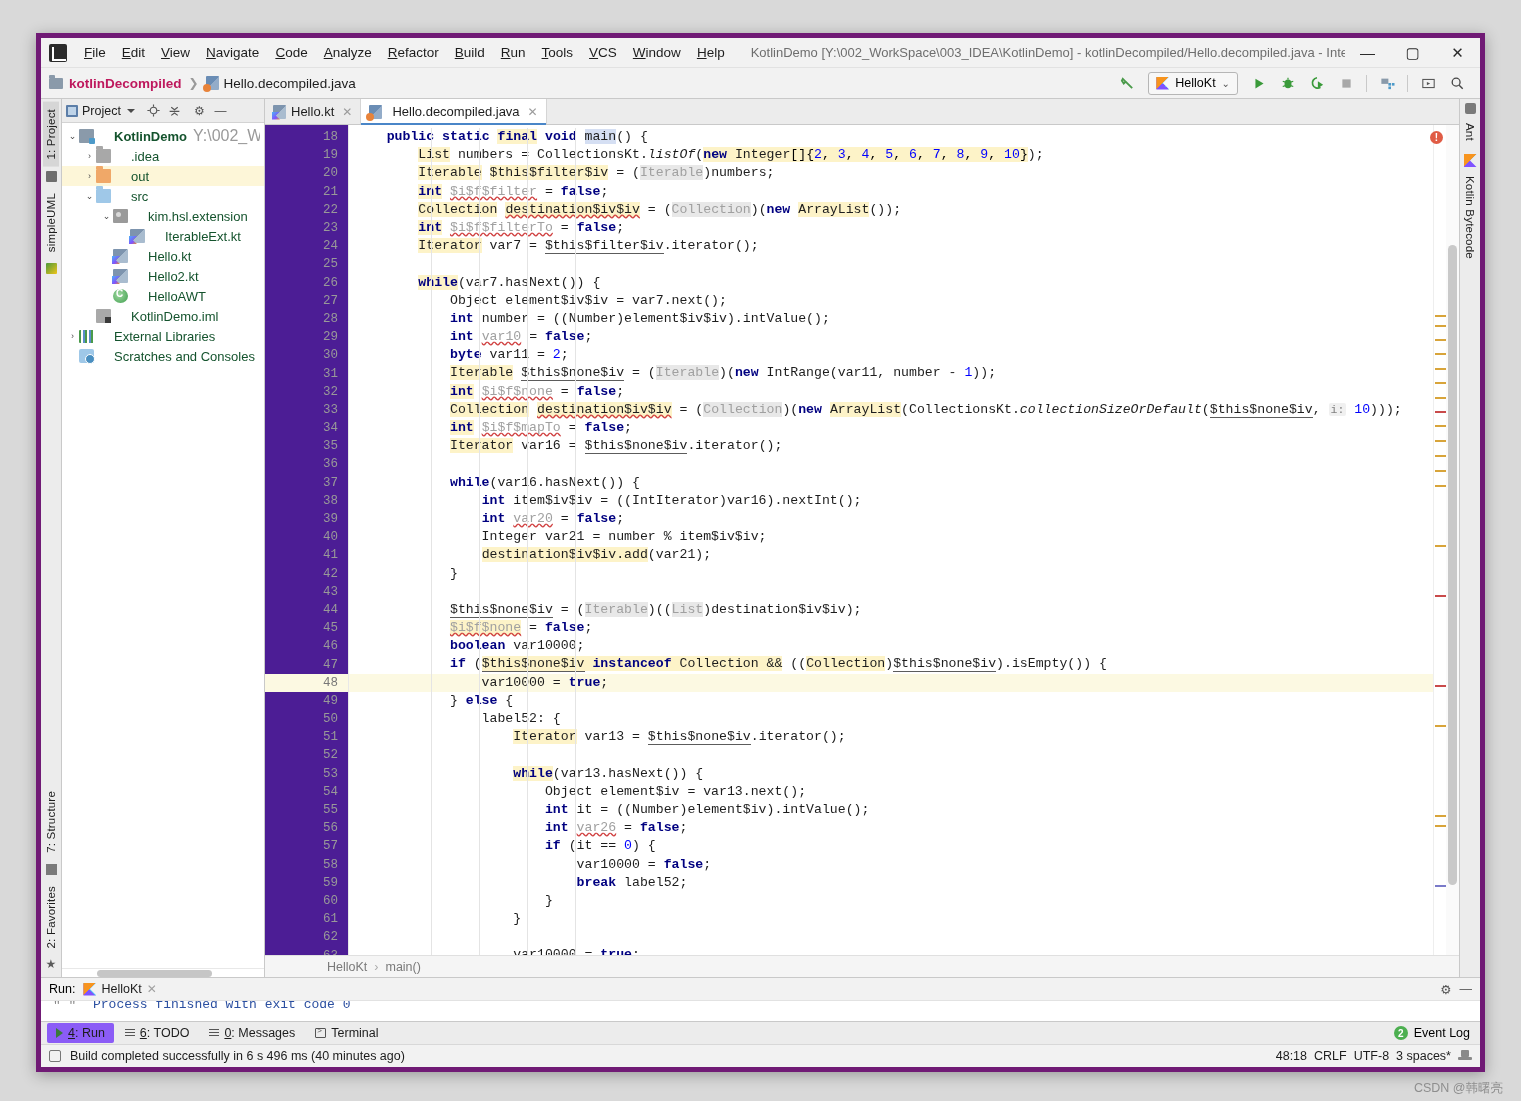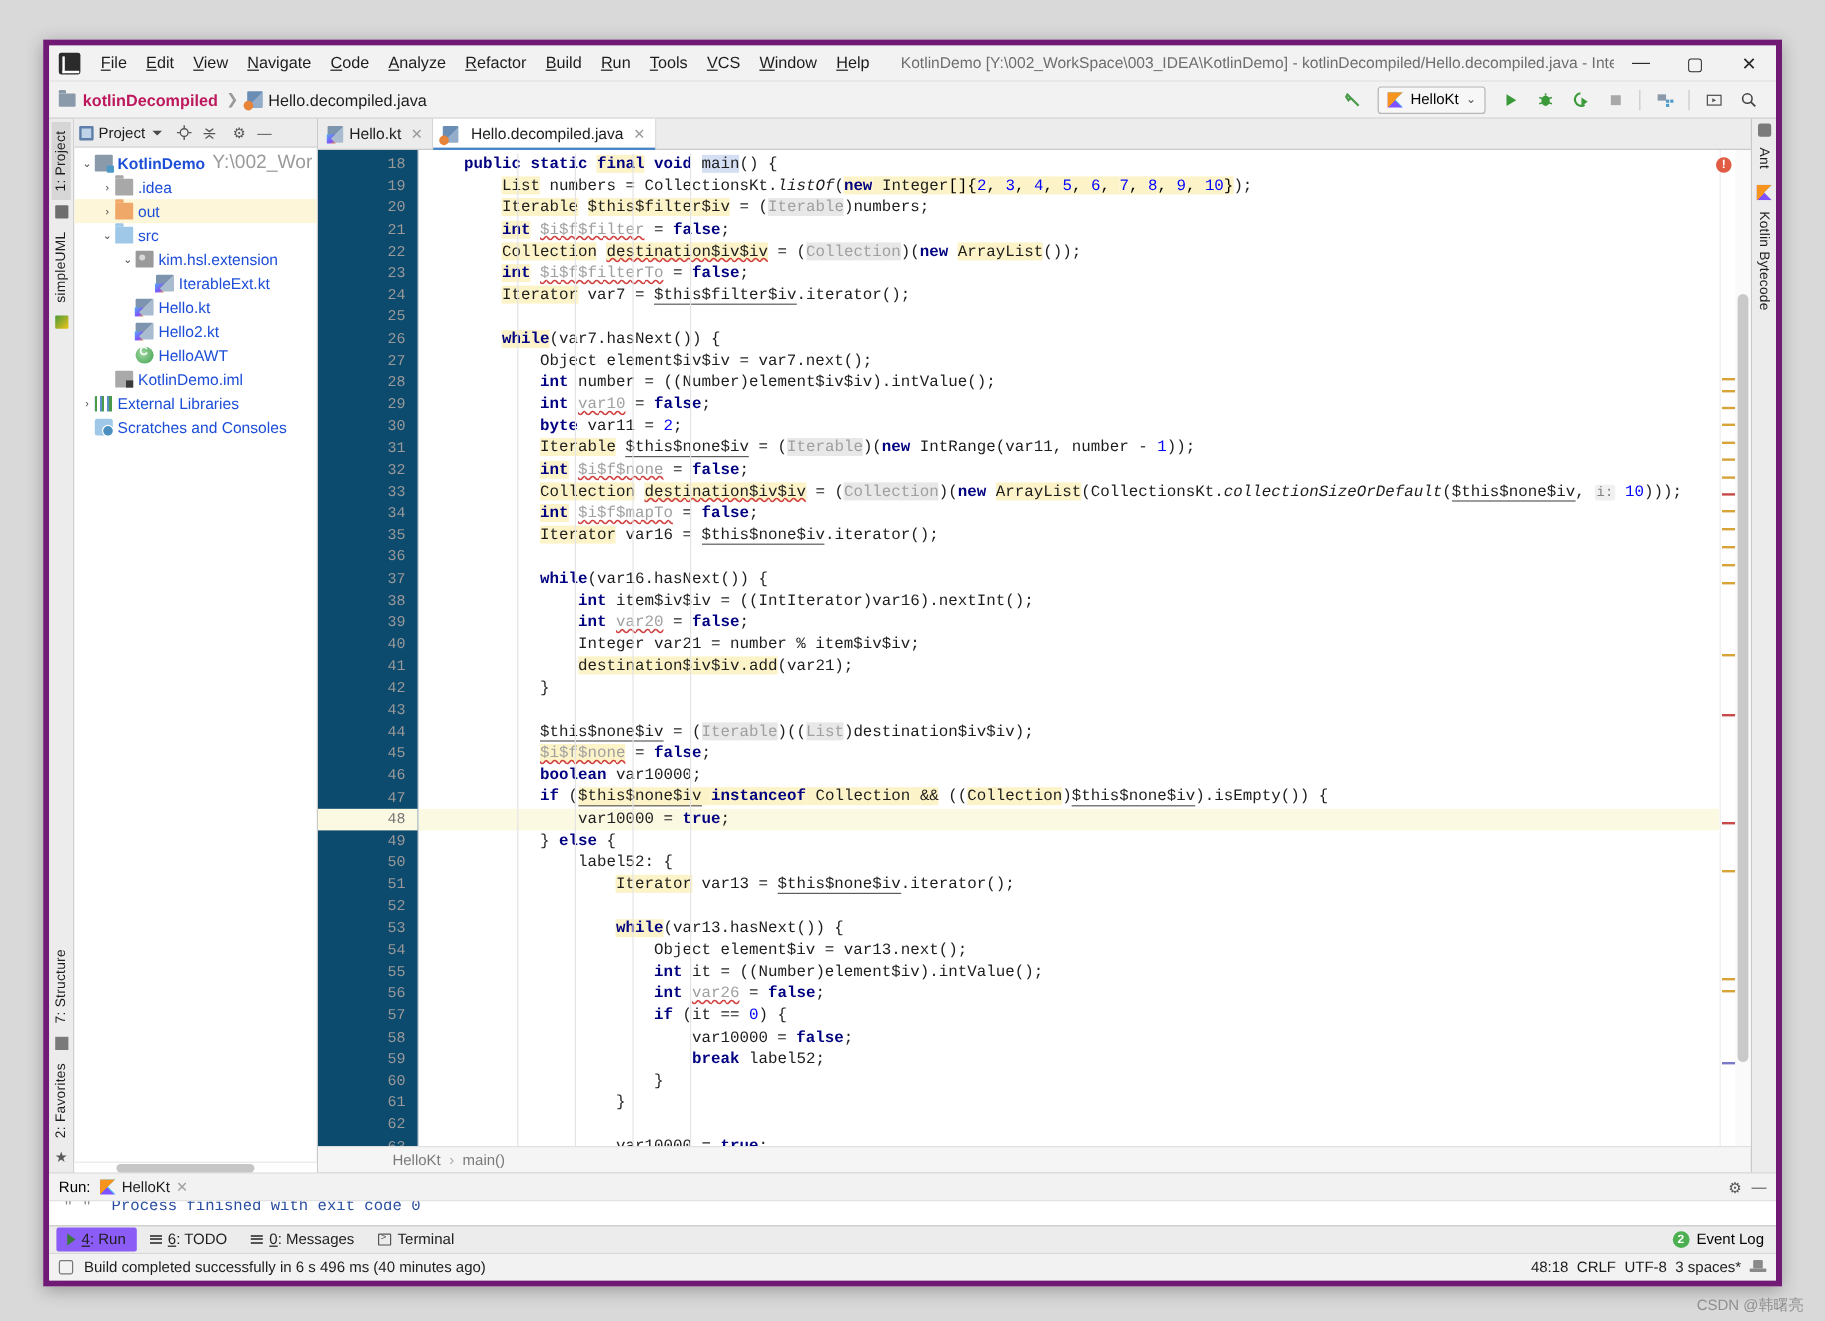--- a/index.html
+++ b/index.html
@@ -169,21 +169,21 @@
     background:radial-gradient(circle at 40% 40%,#9ed8a0,#3f9e4d);
   }
   .cfile::after{ content:"C";position:absolute;left:3px;top:-1px;font-size:10px;color:#fff;font-weight:bold;}
   .imlfile{
     width:13px;height:14px;background:#a9a9a9;border-radius:1px;
   }
   .imlfile::after{content:"";position:absolute;right:0;bottom:0;width:6px;height:6px;background:#3a3a3a;}
   .libic{ width:14px;height:13px;background:repeating-linear-gradient(90deg,#4a9a4a 0 2px,#fff 2px 4px,#5a8fc9 4px 6px);border-radius:1px;}
   .scratchic{ width:14px;height:14px;background:#9fc8e8;border-radius:2px;}
   .scratchic::after{content:"";position:absolute;right:-1px;bottom:-1px;width:8px;height:8px;border-radius:50%;background:#4a8fc0;border:1px solid #fff;}
-  .tlbl{ color:#1d4ed8; }
+  .tlbl{ color:#14532d;margin-left:16px; }
   .tlbl.bold{ font-weight:bold; }
   .tpath{ color:#9a9a9a; font-size:16px; margin-left:6px; overflow:hidden; }
   .pp-scroll{
     height:9px;background:#fff;border-top:1px solid #e8e8e8;position:relative;flex:0 0 9px;
   }
   .pp-scroll i{ position:absolute;left:35px;top:1px;width:115px;height:7px;background:#c6c6c6;border-radius:4px;display:block;}
 
   
   .editorarea { flex:1; display:flex; flex-direction:column; min-width:0; background:#fff; }
   .tabbar {
@@ -196,21 +196,21 @@
   }
   .etab.active{ background:#fff; }
   .etab.active::after{
     content:"";position:absolute;left:0;right:0;bottom:-1px;height:2px;background:#4a86c8;
   }
   .etab .x{ color:#9a9a9a; font-size:12px; margin-left:3px; }
 
   
   .coderegion { flex:1; display:flex; min-height:0; position:relative; overflow:hidden; }
   .gutter {
-    width:84px; flex:0 0 84px; background:#0c4a6e; border-right:1px solid #e8e8e8;
+    width:84px; flex:0 0 84px; background:#4c1d95; border-right:1px solid #e8e8e8;
     position:relative; padding-top:3px;
   }
   .gline {
     height:18.2px; display:flex; align-items:center; justify-content:flex-end;
     padding-right:10px; font-family:"Liberation Mono", monospace; font-size:12.5px;
     color:#999; position:relative;
   }
   .gline.cur { background:#fcf9e2; color:#777; }
   .fold {
     position:absolute; right:-16px; width:11px; height:11px;

